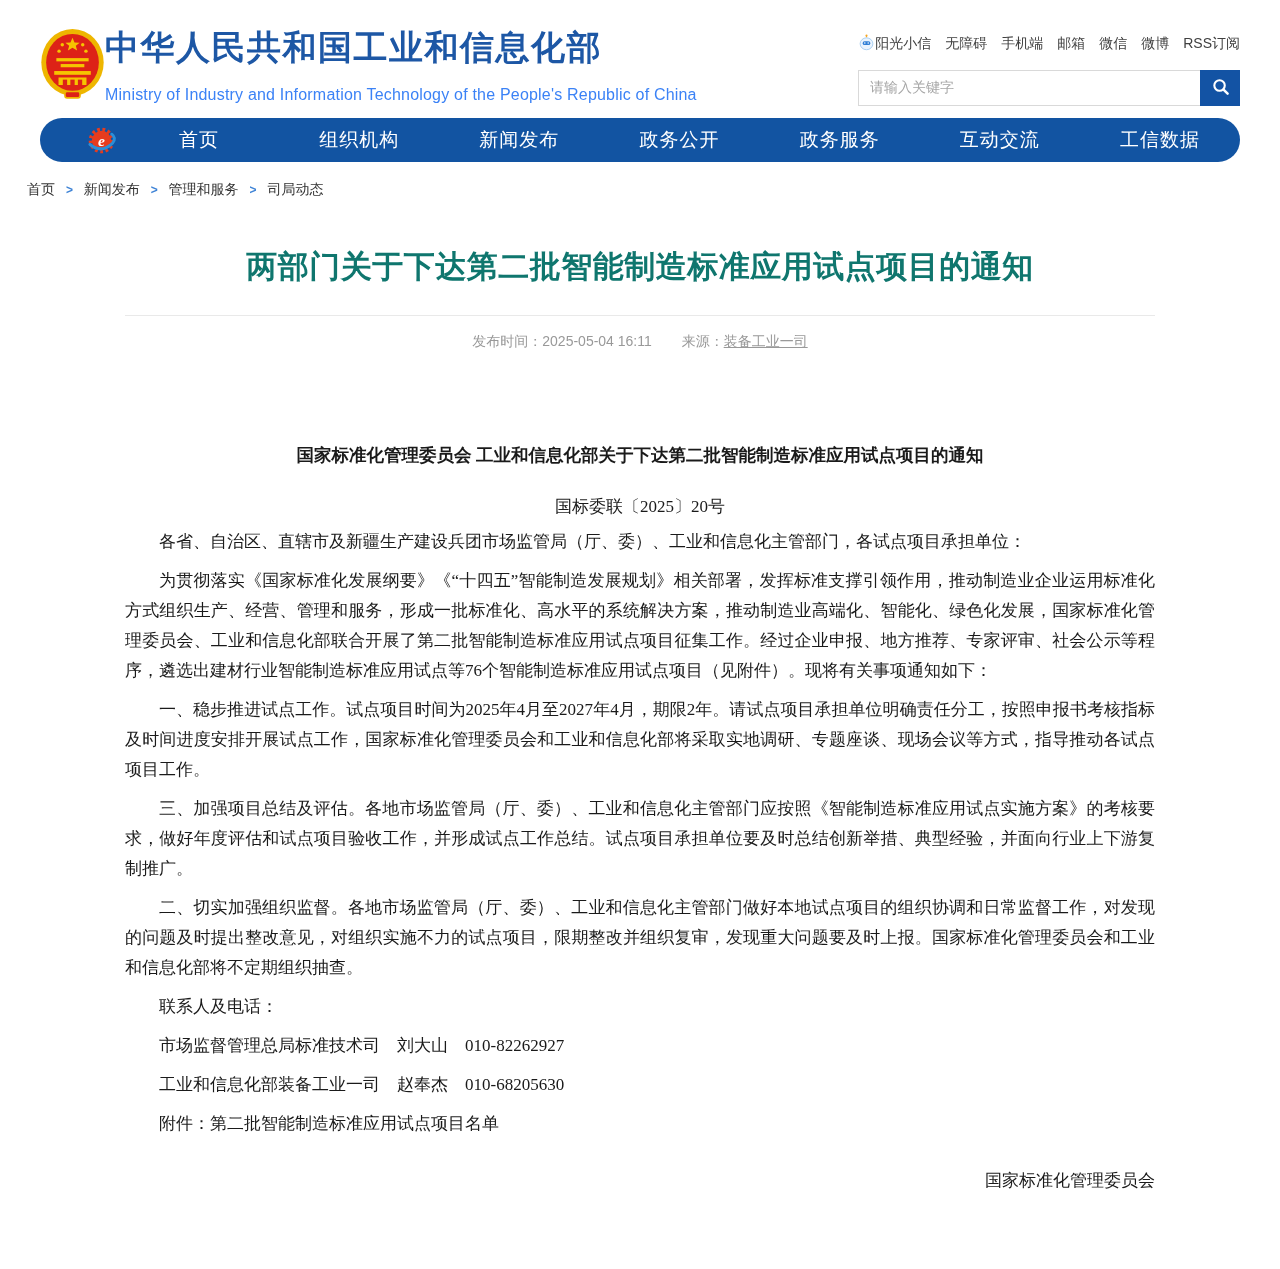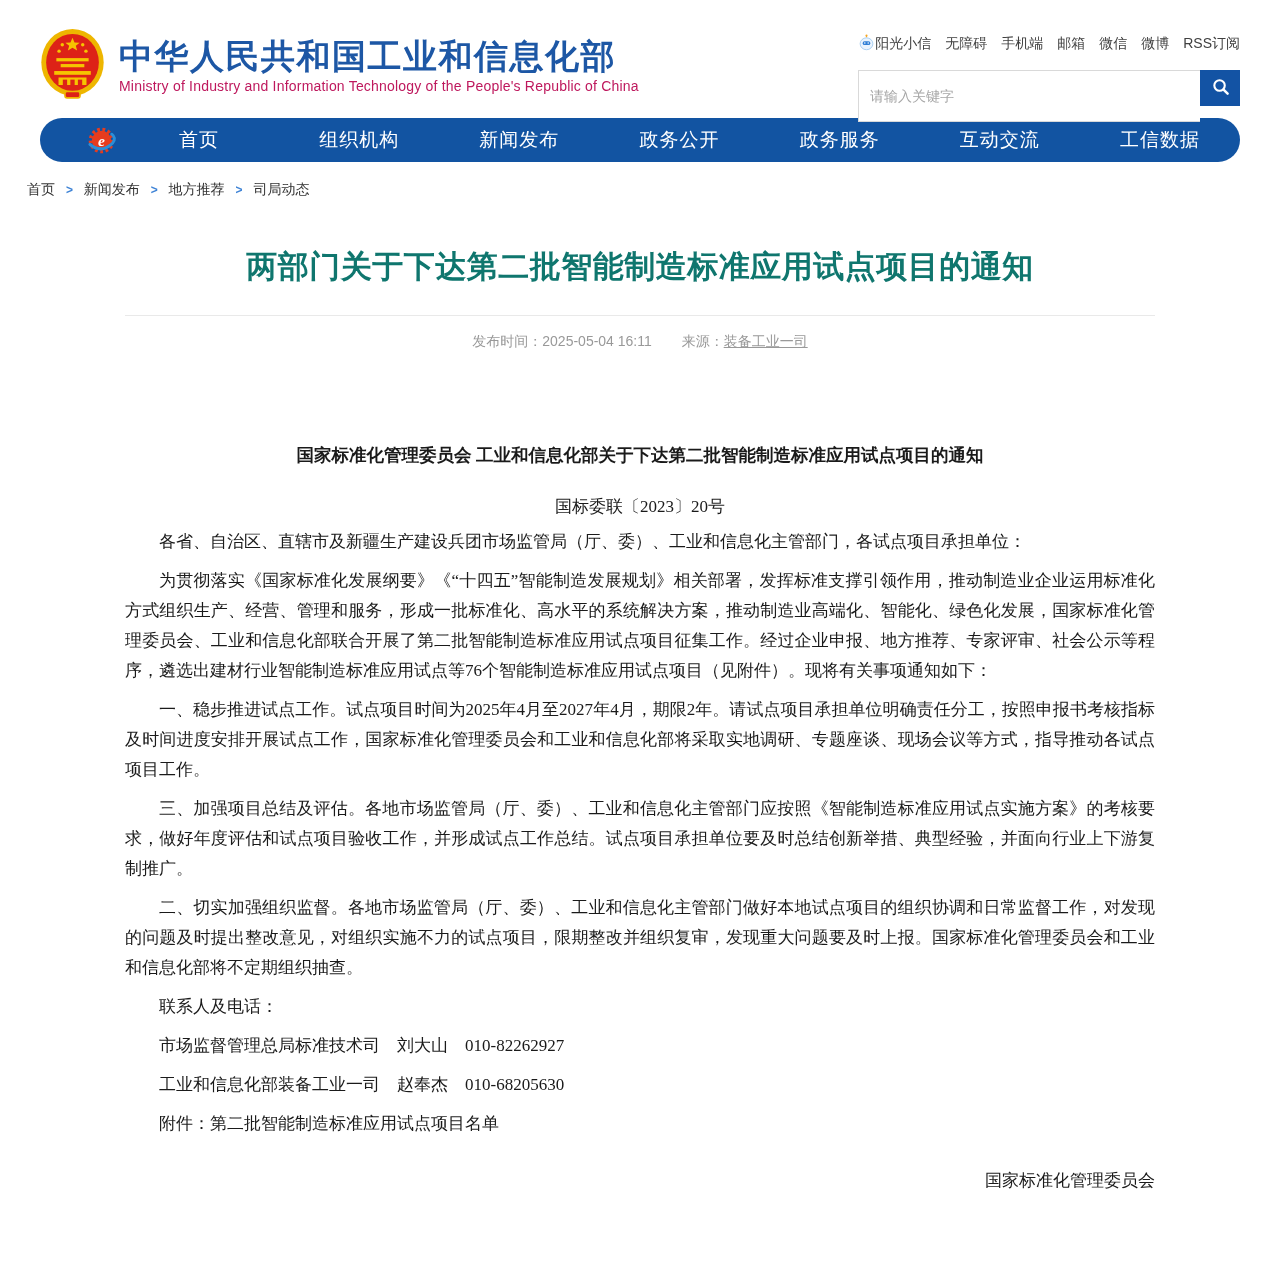--- a/index.html
+++ b/index.html
@@ -1,29 +1,29 @@
 <!DOCTYPE html>
 <html><head>
 <meta charset="utf-8">
 <style>
   html,body{margin:0;padding:0;background:#fff;}
   body{width:1280px;min-height:1269px;font-family:"Liberation Sans","DejaVu Sans",sans-serif;color:#333;}
   a{cursor:pointer;}
 
   
   .header-inner{width:1200px;margin:0 auto;padding-top:28px;display:flex;justify-content:space-between;align-items:flex-start;}
-  .brand{display:flex;align-items:center;gap:14px;text-decoration:none;}
+  .brand{display:flex;align-items:flex-start;gap:0;text-decoration:none;}
   .brand-text{display:flex;flex-direction:column;}
   .site-title{font-size:34px;font-weight:bold;color:#1d57a5;letter-spacing:1.5px;line-height:1.15;}
-  .site-subtitle{font-size:14px;color:#be185d;margin-top:1px;letter-spacing:.2px;}
+  .site-subtitle{font-size:16px;color:#3b82f6;margin-top:19px;letter-spacing:.2px;}
   .header-right{width:382px;padding-top:6px;}
   .quick-links{display:flex;justify-content:flex-end;align-items:center;gap:14px;font-size:14px;}
   .quick-link{color:#404040;text-decoration:none;display:inline-flex;align-items:center;white-space:nowrap;}
   .search-bar{display:flex;margin-top:16px;height:36px;}
-  .search-input{flex:1;box-sizing:border-box;height:52px;border:1px solid #d9d9d9;border-right:none;outline:none;padding:0 11px;font-size:14px;color:#333;font-family:Liberation Sans, sans-serif;}
+  .search-input{flex:1;box-sizing:border-box;height:36px;border:1px solid #d9d9d9;border-right:none;outline:none;padding:0 11px;font-size:14px;color:#333;font-family:Liberation Mono, monospace;}
   .search-input::placeholder{color:#a6a6a6;}
   .search-btn{width:40px;height:36px;background:#1353a4;border:none;display:flex;align-items:center;justify-content:center;cursor:pointer;padding:0;}
 
   
   .main-nav{width:1200px;height:44px;margin:12px auto 0;background:#1254a2;border-radius:22px;display:flex;align-items:center;}
   .nav-logo{margin-left:46px;display:flex;align-items:center;}
   .nav-item{flex:1;text-align:center;color:#fff;font-size:19px;text-decoration:none;letter-spacing:1px;}
 
   
   .breadcrumb{margin:19px 0 0 27px;font-size:14px;color:#333;}
@@ -126,35 +126,35 @@
   <a class="nav-item">政务服务</a>
   <a class="nav-item">互动交流</a>
   <a class="nav-item">工信数据</a>
 </nav>
 
 <div class="breadcrumb">
   <a>首页</a>
   <span class="sep">&gt;</span>
   <a>新闻发布</a>
   <span class="sep">&gt;</span>
-  <a>地方推荐</a>
+  <a>管理和服务</a>
   <span class="sep">&gt;</span>
   <a>司局动态</a>
 </div>
 
 <main class="article">
   <h1 class="article-title">两部门关于下达第二批智能制造标准应用试点项目的通知</h1>
   <div class="divider"></div>
   <div class="meta">
     <span>发布时间：</span><span>2025-05-04 16:11</span>
     <span class="src">来源：</span><a class="source-link">装备工业一司</a>
   </div>
 
   <div class="doc-title">国家标准化管理委员会 工业和信息化部关于下达第二批智能制造标准应用试点项目的通知</div>
-  <div class="doc-number">国标委联〔2023〕20号</div>
+  <div class="doc-number">国标委联〔2025〕20号</div>
 
   <p class="body-p">各省、自治区、直辖市及新疆生产建设兵团市场监管局（厅、委）、工业和信息化主管部门，各试点项目承担单位：</p>
   <p class="body-p">为贯彻落实《国家标准化发展纲要》《“十四五”智能制造发展规划》相关部署，发挥标准支撑引领作用，推动制造业企业运用标准化方式组织生产、经营、管理和服务，形成一批标准化、高水平的系统解决方案，推动制造业高端化、智能化、绿色化发展，国家标准化管理委员会、工业和信息化部联合开展了第二批智能制造标准应用试点项目征集工作。经过企业申报、地方推荐、专家评审、社会公示等程序，遴选出建材行业智能制造标准应用试点等76个智能制造标准应用试点项目（见附件）。现将有关事项通知如下：</p>
   <p class="body-p">一、稳步推进试点工作。试点项目时间为2025年4月至2027年4月，期限2年。请试点项目承担单位明确责任分工，按照申报书考核指标及时间进度安排开展试点工作，国家标准化管理委员会和工业和信息化部将采取实地调研、专题座谈、现场会议等方式，指导推动各试点项目工作。</p>
   <p class="body-p">三、加强项目总结及评估。各地市场监管局（厅、委）、工业和信息化主管部门应按照《智能制造标准应用试点实施方案》的考核要求，做好年度评估和试点项目验收工作，并形成试点工作总结。试点项目承担单位要及时总结创新举措、典型经验，并面向行业上下游复制推广。</p>
   <p class="body-p">二、切实加强组织监督。各地市场监管局（厅、委）、工业和信息化主管部门做好本地试点项目的组织协调和日常监督工作，对发现的问题及时提出整改意见，对组织实施不力的试点项目，限期整改并组织复审，发现重大问题要及时上报。国家标准化管理委员会和工业和信息化部将不定期组织抽查。</p>
   <p class="body-p">联系人及电话：</p>
   <p class="body-p">市场监督管理总局标准技术司　刘大山　010-82262927</p>
   <p class="body-p">工业和信息化部装备工业一司　赵奉杰　010-68205630</p>
   <p class="body-p">附件：第二批智能制造标准应用试点项目名单</p>

